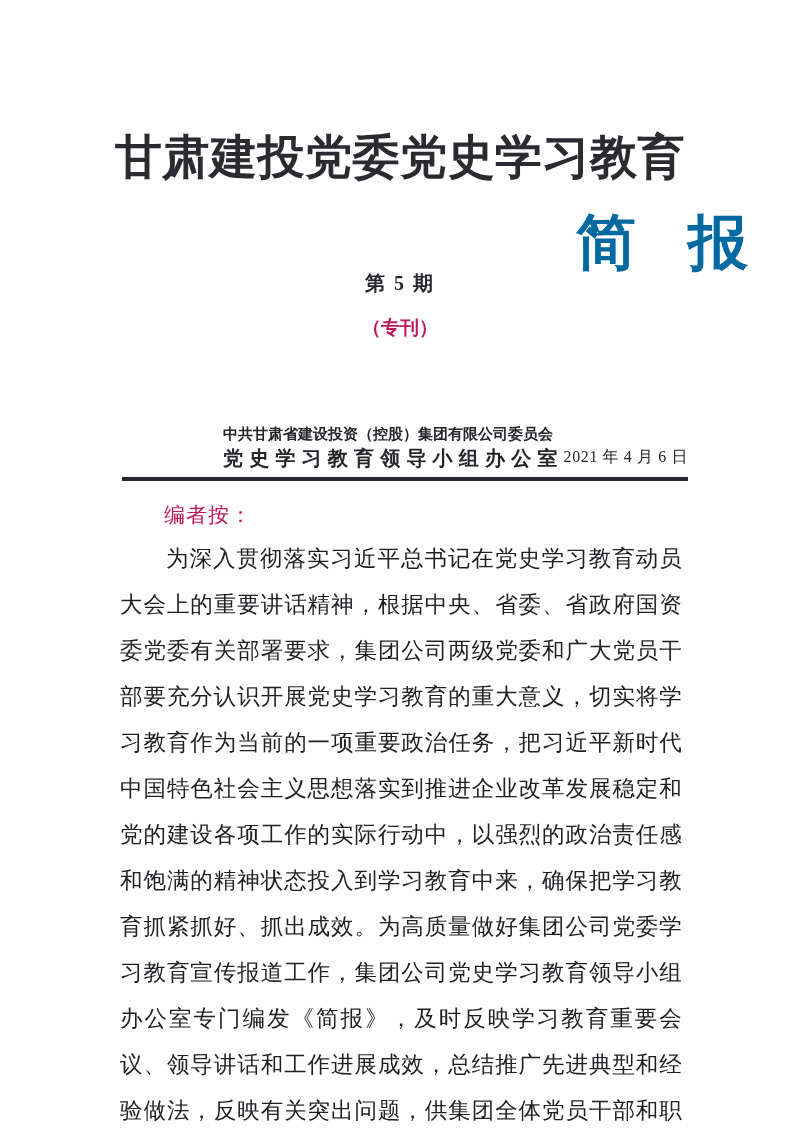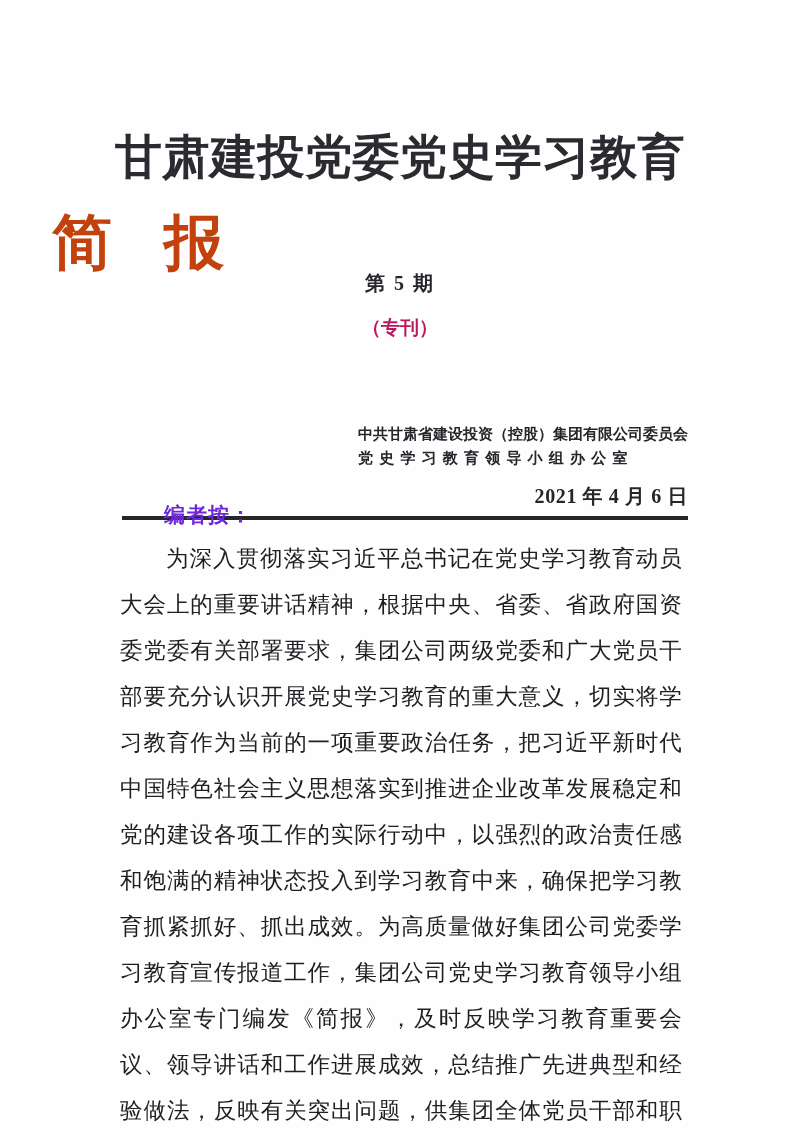--- a/index.html
+++ b/index.html
@@ -36,28 +36,28 @@
     font-weight: 700;
     font-size: 47px;
     line-height: 1;
     letter-spacing: 0.5px;
     color: #2a2a30;
     margin-top: 134px;
     white-space: nowrap;
   }
 
   .doc-subtitle {
-    text-align: left;
+    text-align: right;
     font-family: "Liberation Serif", "DejaVu Serif", serif;
     font-weight: 700;
     font-size: 60px;
     line-height: 1;
     letter-spacing: 52px;
     text-indent: 52px;
-    color: #c2410c;
+    color: #0369a1;
     margin-top: 32px;
   }
 
   .issue-no {
     text-align: center;
     font-family: "Liberation Serif", "DejaVu Serif", serif;
     font-weight: 700;
     font-size: 20px;
     line-height: 1;
     letter-spacing: 2px;
@@ -79,48 +79,47 @@
     position: absolute;
     left: 122px;
     right: 112px;
     top: 424px;
   }
 
   .issuer-row {
     display: flex;
     align-items: flex-end;
     justify-content: flex-end;
-    flex-direction: column;
   }
 
   .issuer-lines {
     font-family: "Liberation Serif", "DejaVu Serif", serif;
     font-weight: 700;
     color: #25252b;
   }
 
   .issuer-line1 {
     font-size: 15px;
     line-height: 21px;
     letter-spacing: 0px;
     white-space: nowrap;
   }
 
   .issuer-line2 {
-    font-size: 15px;
+    font-size: 20px;
     line-height: 22px;
     letter-spacing: 6.2px;
     white-space: nowrap;
     margin-top: 2px;
   }
 
   .issue-date {
     font-family: "Liberation Serif", "DejaVu Serif", serif;
-    font-weight: 700;
-    font-size: 20px;
+    font-weight: 400;
+    font-size: 16px;
     line-height: 22px;
     letter-spacing: 0.6px;
     white-space: nowrap;
     color: #25252b;
     padding-bottom: 1px;
     margin-top: 16px;
   }
 
   .rule {
     margin-top: 8px;
@@ -132,26 +131,26 @@
   
   .body-block {
     position: absolute;
     left: 120px;
     width: 562px;
     top: 498px;
   }
 
   .editor-note {
     font-family: "Liberation Sans", "DejaVu Sans", sans-serif;
-    font-weight: 700;
+    font-weight: 400;
     font-size: 21px;
     line-height: 34px;
     letter-spacing: 1px;
     text-indent: 44px;
-    color: #6d28d9;
+    color: #be185d;
   }
 
   .body-para {
     font-family: "Liberation Serif", "DejaVu Serif", serif;
     font-size: 22.5px;
     line-height: 46px;
     letter-spacing: 0.2px;
     text-align: justify;
     text-align-last: left;
     text-indent: 46px;

